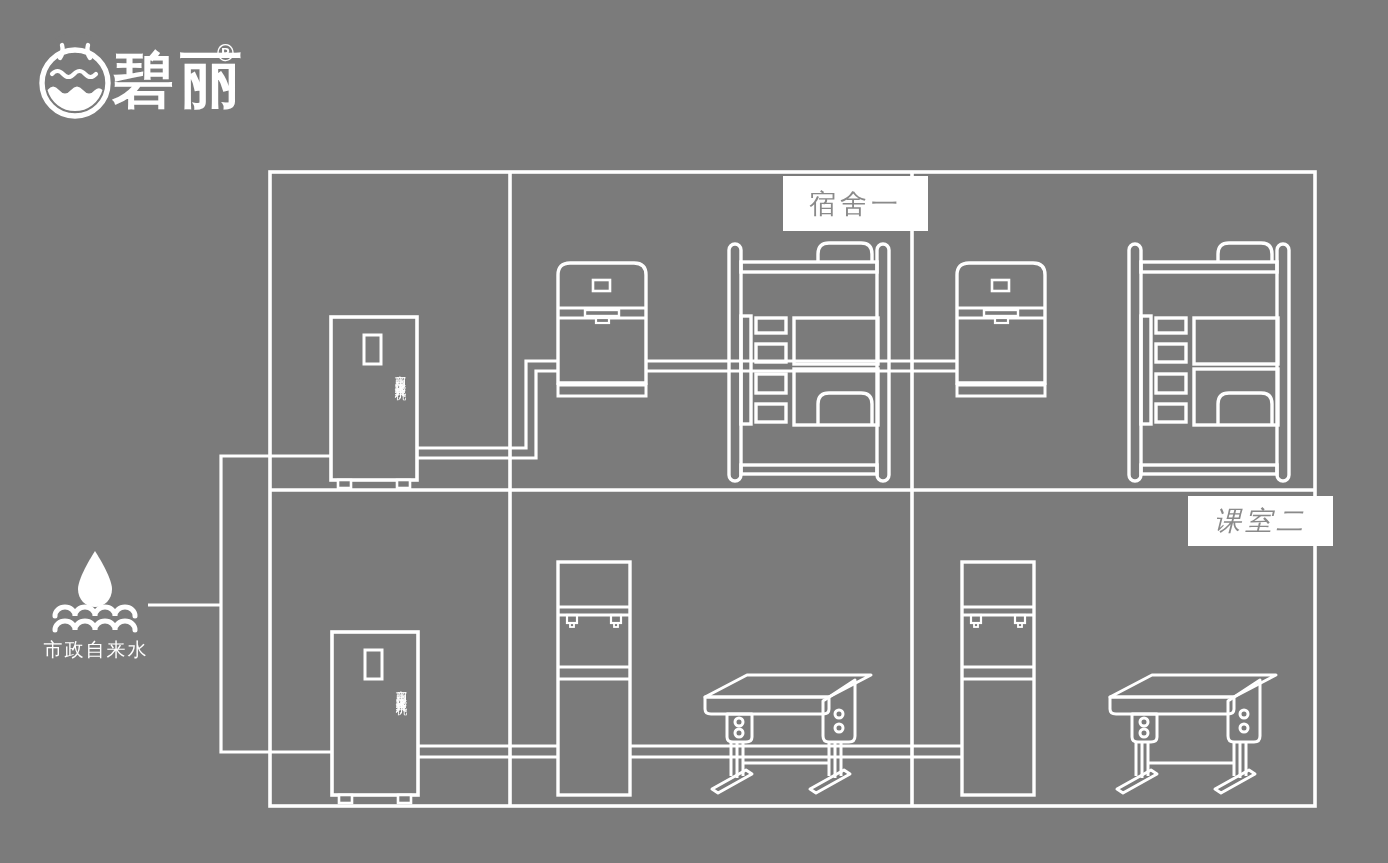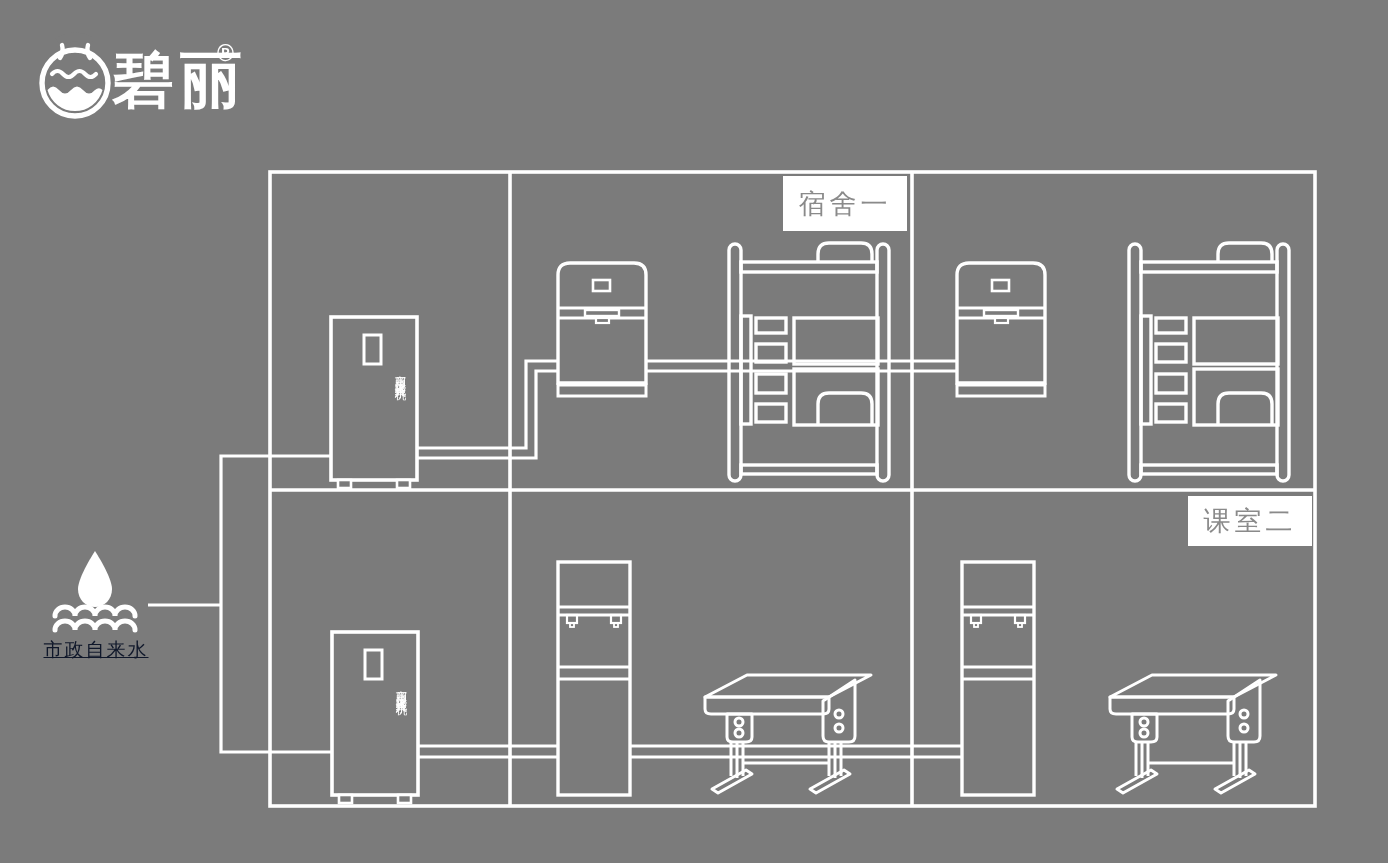--- a/index.html
+++ b/index.html
@@ -13,42 +13,41 @@
     position:absolute; left:112px; top:46px;
     color:#ffffff; font-size:62px; font-weight:bold; letter-spacing:6px;
     line-height:1.1; white-space:nowrap;
   }
   .reg-mark {
     position:absolute; left:217px; top:40px;
     color:#ffffff; font-size:23px; font-weight:bold;
   }
   .source-label {
     position:absolute; left:33px; top:637px; width:126px;
-    text-align:center; color:#0f172a; font-size:19px; letter-spacing:2px;
+    text-align:center; color:#ffffff; font-size:19px; letter-spacing:2px;
     white-space:nowrap;
-    text-decoration:underline;
   }
   .machine-label {
     position:absolute; color:#ffffff; font-size:11.5px; letter-spacing:2px;
     writing-mode:vertical-rl; text-orientation:upright; line-height:1;
     white-space:nowrap;
   }
   .machine-label.upper { left:394px; top:366px; height:92px; }
   .machine-label.lower { left:395px; top:681px; height:92px; }
   .room-label {
-    position:absolute; width:124px; height:55px;
+    position:absolute; width:145px; height:55px;
     background:#ffffff; color:#8a8a8a;
     display:flex; align-items:center; justify-content:center;
     font-size:27px; letter-spacing:4px; padding-left:0; box-sizing:border-box;
     white-space:nowrap;
   }
   .room-label.dorm1  { left:783px;  top:176px; }
   .room-label.dorm2  { left:1188px; top:176px; }
   .room-label.class1 { left:783px;  top:496px; height:50px; }
-  .room-label.class2 { left:1188px; top:496px; height:50px; }
+  .room-label.class2 { left:1188px; top:496px; height:50px;font-style:italic; }
 </style>
 </head>
 <body>
 
 <div class="stage">
 
   <svg width="1388" height="863" viewBox="0 0 1388 863">
     <defs>
 
       <g id="ro-machine">

